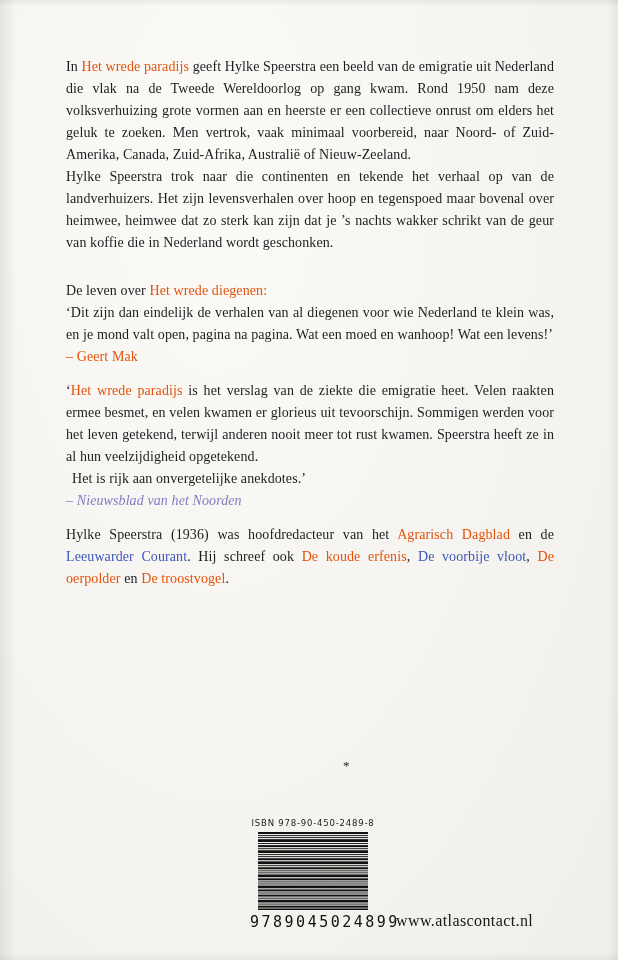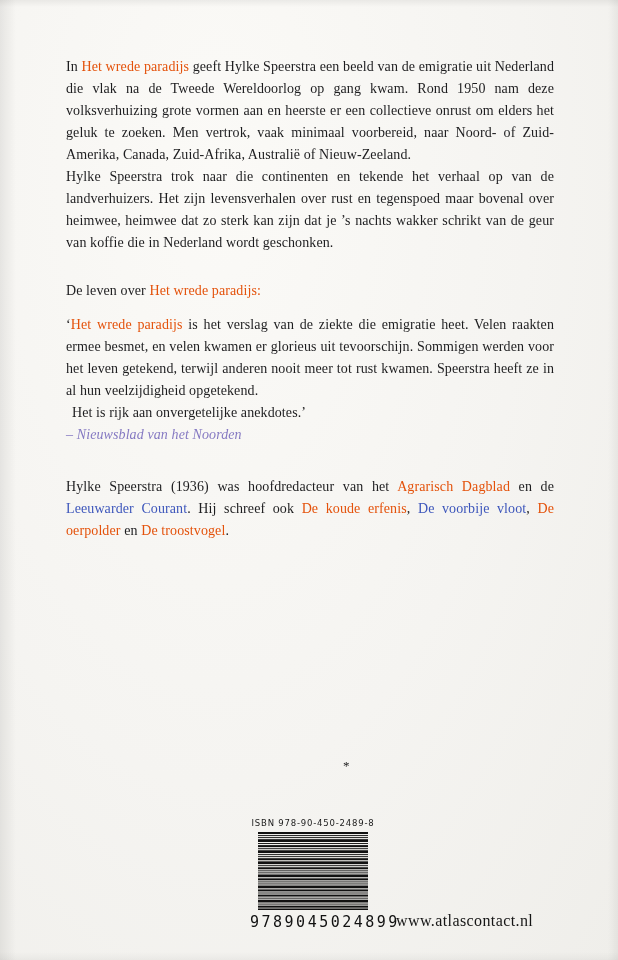--- a/index.html
+++ b/index.html
@@ -29,21 +29,21 @@
   }
   .para {
     margin: 0;
     font-size: 14px;
     line-height: 22px;
     text-align: justify;
     letter-spacing: 0.1px;
   }
   .press-heading { margin-top: 26px; }
   .quote2 { margin-top: 12px; }
-  .bio { margin-top: 30px; }
+  .bio { margin-top: 12px; }
   .c-orange { color: var(--color-accent_orange, #e4520b); }
   .c-purple { color: var(--color-accent_purple, #8579c2); font-style: italic; }
   .c-blue   { color: var(--color-accent_blue, #3d56bb); }
   .indent { padding-left: 6px; }
 
   .asterisk {
     position: absolute;
     left: 343px;
     top: 758px;
     font-size: 13px;
@@ -91,24 +91,25 @@
 </style>
 </head>
 <body>
 
 <div class="page">
 
   <main class="text-col">
 
     <p class="para"><span>In </span><span class="c-orange">Het wrede paradijs</span><span> geeft Hylke Speerstra een beeld van de emigratie uit Nederland die vlak na de Tweede Wereldoorlog op gang kwam. Rond 1950 nam deze volksverhuizing grote vormen aan en heerste er een collectieve onrust om elders het geluk te zoeken. Men vertrok, vaak minimaal voorbereid, naar Noord- of Zuid-Amerika, Canada, Zuid-Afrika, Australië of Nieuw-Zeeland.</span></p>
 
-    <p class="para">Hylke Speerstra trok naar die continenten en tekende het verhaal op van de landverhuizers. Het zijn levensverhalen over rust en tegenspoed maar bovenal over heimwee, heimwee dat zo sterk kan zijn dat je ’s nachts wakker schrikt van de geur van koffie die in Nederland wordt geschonken.</p>
+    <p class="para">Hylke Speerstra trok naar die continenten en tekende het verhaal op van de landverhuizers. Het zijn levensverhalen over hoop en tegenspoed maar bovenal over heimwee, heimwee dat zo sterk kan zijn dat je ’s nachts wakker schrikt van de geur van koffie die in Nederland wordt geschonken.</p>
 
-    <p class="para press-heading"><span>De leven over </span><span class="c-orange">Het wrede paradijs:</span></p>
+    <p class="para press-heading"><span>De leven over </span><span class="c-orange">Het wrede diegenen:</span></p>
 
+    <p class="para"><span>‘Dit zijn dan eindelijk de verhalen van al diegenen voor wie Nederland te klein was, en je mond valt open, pagina na pagina. Wat een moed en wanhoop! Wat een levens!’</span><br><span class="c-orange">– Geert Mak</span></p>
 
     <p class="para quote2"><span>‘</span><span class="c-orange">Het wrede paradijs</span><span> is het verslag van de ziekte die emigratie heet. Velen raakten ermee besmet, en velen kwamen er glorieus uit tevoorschijn. Sommigen werden voor het leven getekend, terwijl anderen nooit meer tot rust kwamen. Speerstra heeft ze in al hun veelzijdigheid opgetekend.</span><br><span class="indent">Het is rijk aan onvergetelijke anekdotes.’</span><br><span class="c-purple">– Nieuwsblad van het Noorden</span></p>
 
     <p class="para bio"><span>Hylke Speerstra (1936) was hoofdredacteur van het </span><span class="c-orange">Agrarisch Dagblad</span><span> en de </span><span class="c-blue">Leeuwarder Courant</span><span>. Hij schreef ook </span><span class="c-orange">De koude erfenis</span><span>, </span><span class="c-blue">De voorbije vloot</span><span>, </span><span class="c-orange">De oerpolder</span><span> en </span><span class="c-orange">De troostvogel</span><span>.</span></p>
 
   </main>
 
   <div class="asterisk">*</div>
 
   <div class="barcode">

